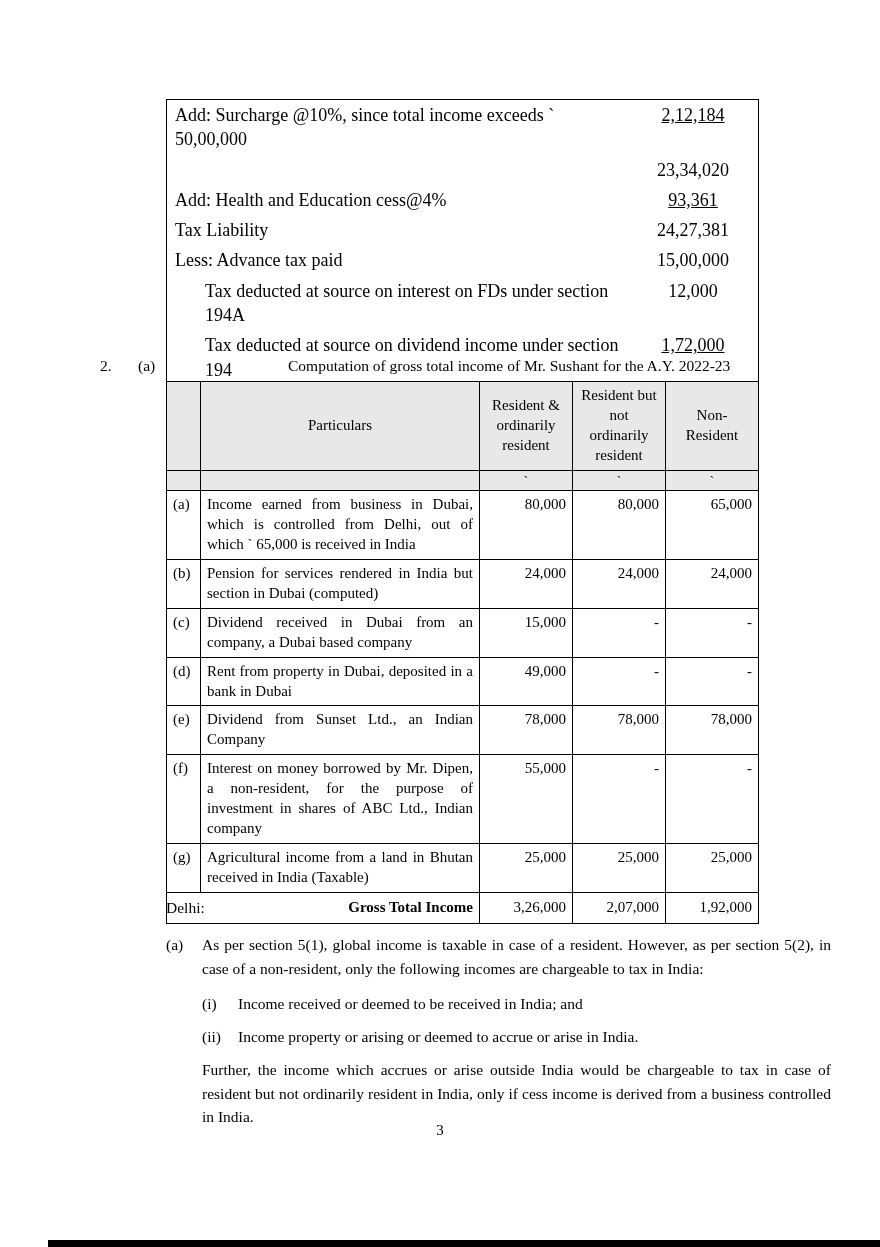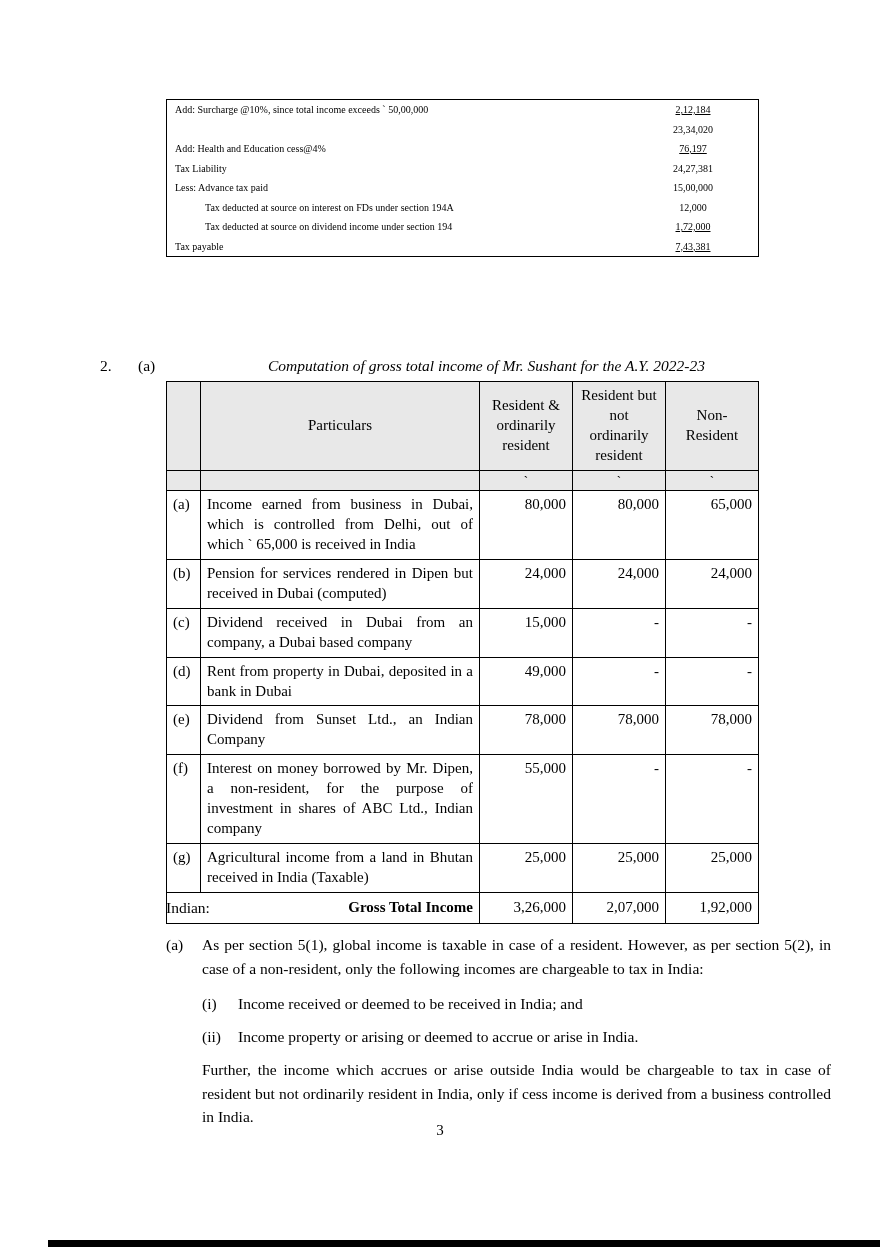--- a/index.html
+++ b/index.html
@@ -26,21 +26,21 @@
   
   .top-table-wrap {
     position: absolute;
     left: 166px;
     top: 99px;
     width: 593px;
   }
   table.tax-table {
     border-collapse: collapse;
     width: 100%;
-    font-size: 10px;
+    font-size: 18px;
   }
   table.tax-table td {
     border: none;
     padding: 3px 4px;
     vertical-align: top;
     line-height: 1.35;
   }
   table.tax-table tr td.lbl {
     text-align: left;
     padding-left: 8px;
@@ -76,24 +76,23 @@
     left: 0px;
     top: 0px;
   }
   .q2-sub {
     position: absolute;
     left: 38px;
     top: 0px;
   }
   .q2-title {
     position: absolute;
-    left: 168px;
+    left: 188px;
     top: 0px;
     white-space: nowrap;
-    font-style: italic;
   }
 
   
   .main-table-wrap {
     position: absolute;
     left: 166px;
     top: 381px;
     width: 593px;
   }
   table.comp {
@@ -220,21 +219,21 @@
         <tr>
           <td class="lbl">Add: Surcharge @10%, since total income exceeds ` 50,00,000</td>
           <td class="amt sep-col"><span class="u-single">2,12,184</span></td>
         </tr>
         <tr>
           <td class="lbl"></td>
           <td class="amt sep-col"><span>23,34,020</span></td>
         </tr>
         <tr>
           <td class="lbl">Add:  Health and Education cess@4%</td>
-          <td class="amt sep-col"><span class="u-single">76,197</span></td>
+          <td class="amt sep-col"><span class="u-single">93,361</span></td>
         </tr>
         <tr>
           <td class="lbl">Tax Liability</td>
           <td class="amt sep-col"><span>24,27,381</span></td>
         </tr>
         <tr>
           <td class="lbl">Less: Advance tax paid</td>
           <td class="amt sep-col"><span>15,00,000</span></td>
         </tr>
         <tr>
@@ -288,21 +287,21 @@
 
         <tr>
           <td class="idx">(a)</td>
           <td class="part">Income earned from business in Dubai, which is controlled from Delhi, out of which ` 65,000 is received in India</td>
           <td class="num">80,000</td>
           <td class="num">80,000</td>
           <td class="num">65,000</td>
         </tr>
         <tr>
           <td class="idx">(b)</td>
-          <td class="part">Pension for services rendered in Dipen but received in Dubai (computed)</td>
+          <td class="part">Pension for services rendered in India but section in Dubai (computed)</td>
           <td class="num">24,000</td>
           <td class="num">24,000</td>
           <td class="num">24,000</td>
         </tr>
         <tr>
           <td class="idx">(c)</td>
           <td class="part">Dividend received in Dubai from an company, a Dubai based company</td>
           <td class="num">15,000</td>
           <td class="num">-</td>
           <td class="num">-</td>
@@ -340,21 +339,21 @@
           <td class="total-lbl" colspan="2">Gross Total Income</td>
           <td class="num">3,26,000</td>
           <td class="num">2,07,000</td>
           <td class="num">1,92,000</td>
         </tr>
       </tbody>
     </table>
   </div>
 
   <div class="notes">
-    <div class="notes-title">Indian:</div>
+    <div class="notes-title">Delhi:</div>
 
     <div class="note-block">
       <span class="note-marker">(a)</span>
       <span>As per section 5(1), global income is taxable in case of a resident. However, as per section 5(2), in case of a non-resident, only the following incomes are chargeable to tax in India:</span>
     </div>
 
     <div class="note-block">
       <div class="sub-note">
         <span class="sub-marker">(i)</span>
         <span>Income received or deemed to be received in India; and</span>

